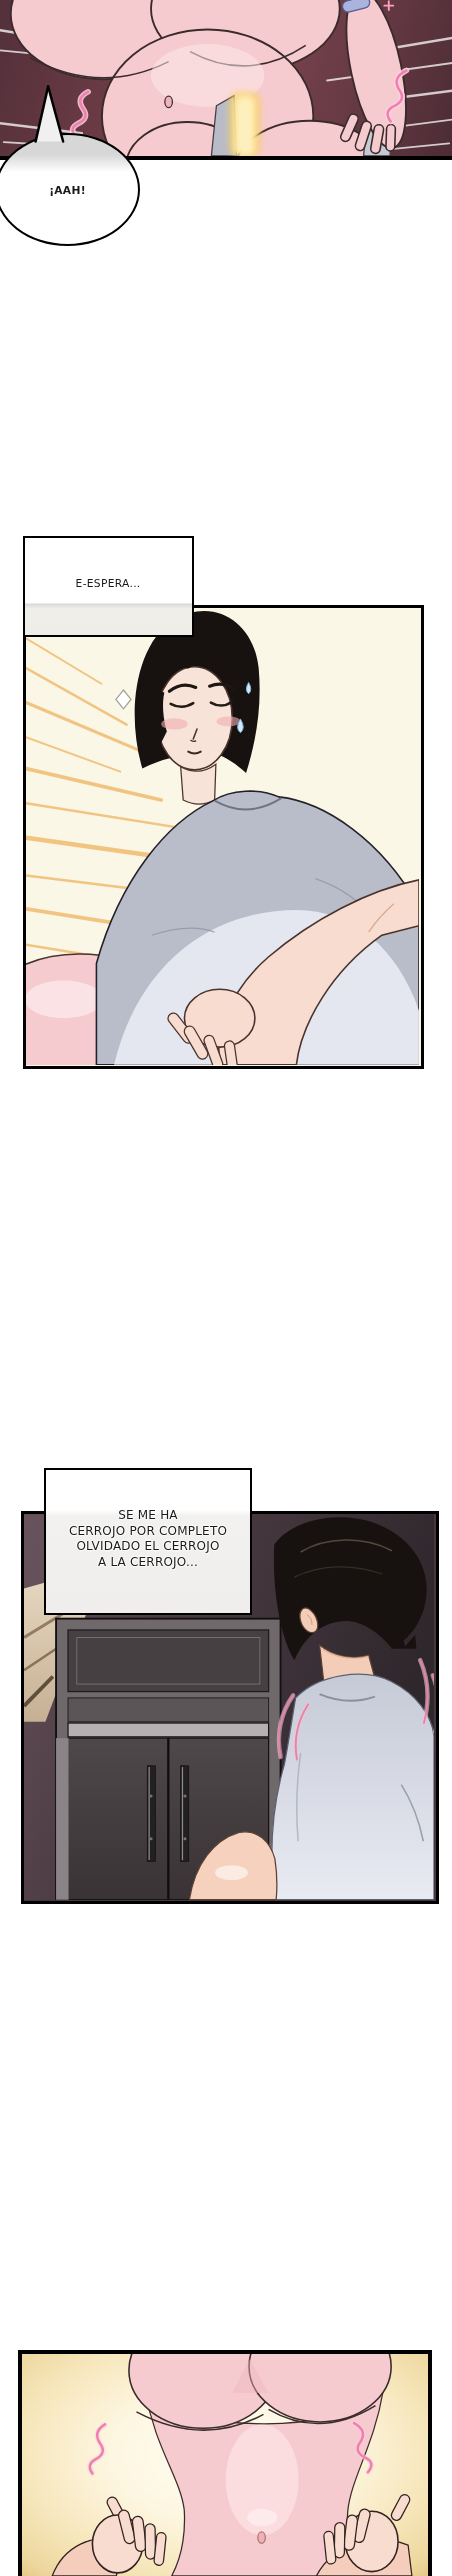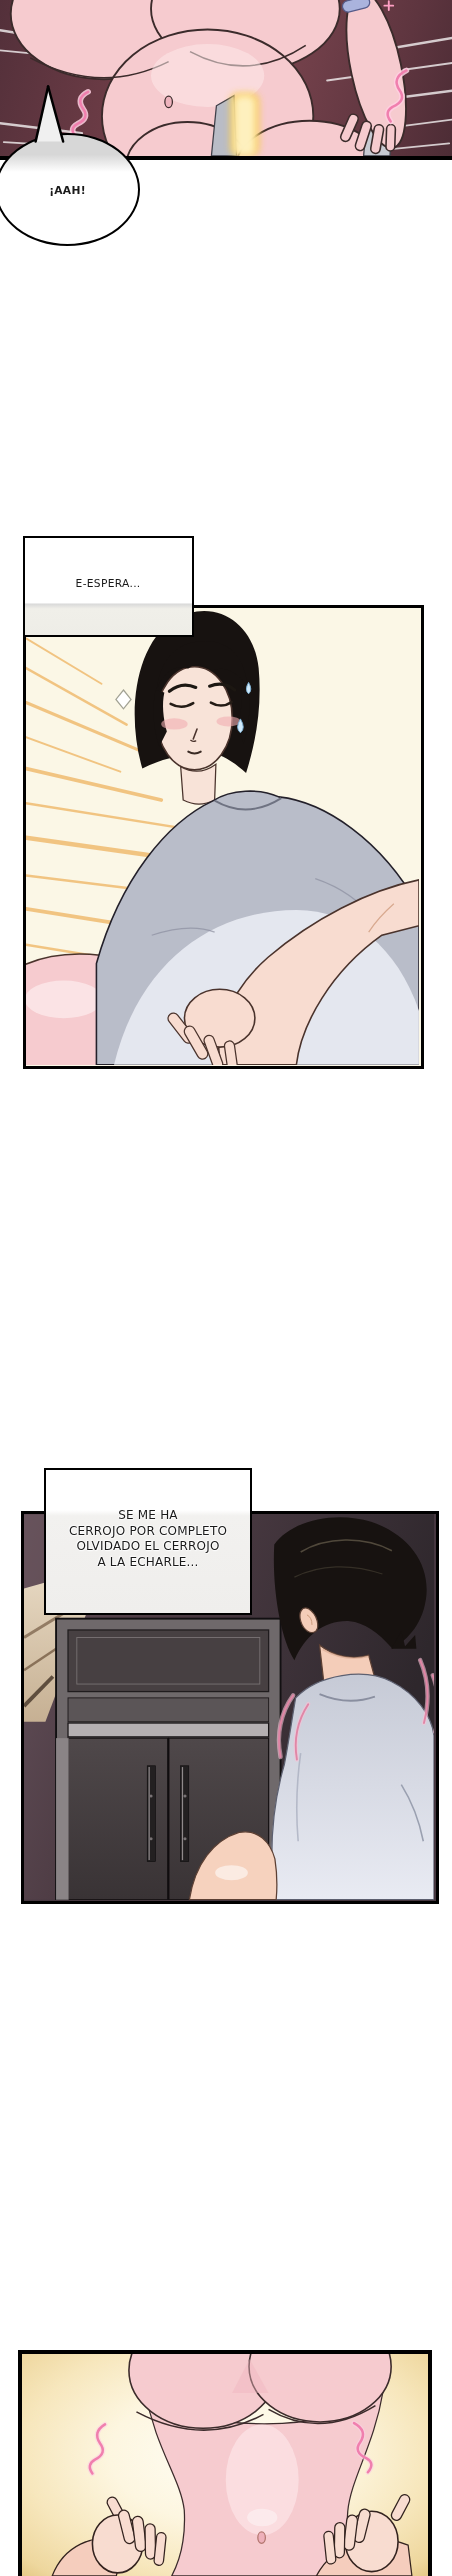--- a/index.html
+++ b/index.html
@@ -188,21 +188,21 @@
           <rect x="318" y="688" width="16" height="50" rx="8" transform="rotate(-8 326 713)"></rect>
         </g>
       </g>
     </svg>
   </div>
 
   <div class="caption caption2">
     <div>SE ME HA</div>
     <div>CERROJO POR COMPLETO</div>
     <div>OLVIDADO EL CERROJO</div>
-    <div>A LA ECHARLE...</div>
+    <div>A LA CERROJO...</div>
   </div>
 
   <div class="panel panel3">
     <svg width="410" height="386" viewBox="0 0 652 613">
       <defs>
         <linearGradient id="wallG" x1="0" y1="0" x2="1" y2="0.3">
           <stop offset="0%" stop-color="#63505a"></stop>
             <stop offset="35%" stop-color="#4e3c44"></stop>
           <stop offset="70%" stop-color="#3c3138"></stop>
             <stop offset="100%" stop-color="#2e272c"></stop>

